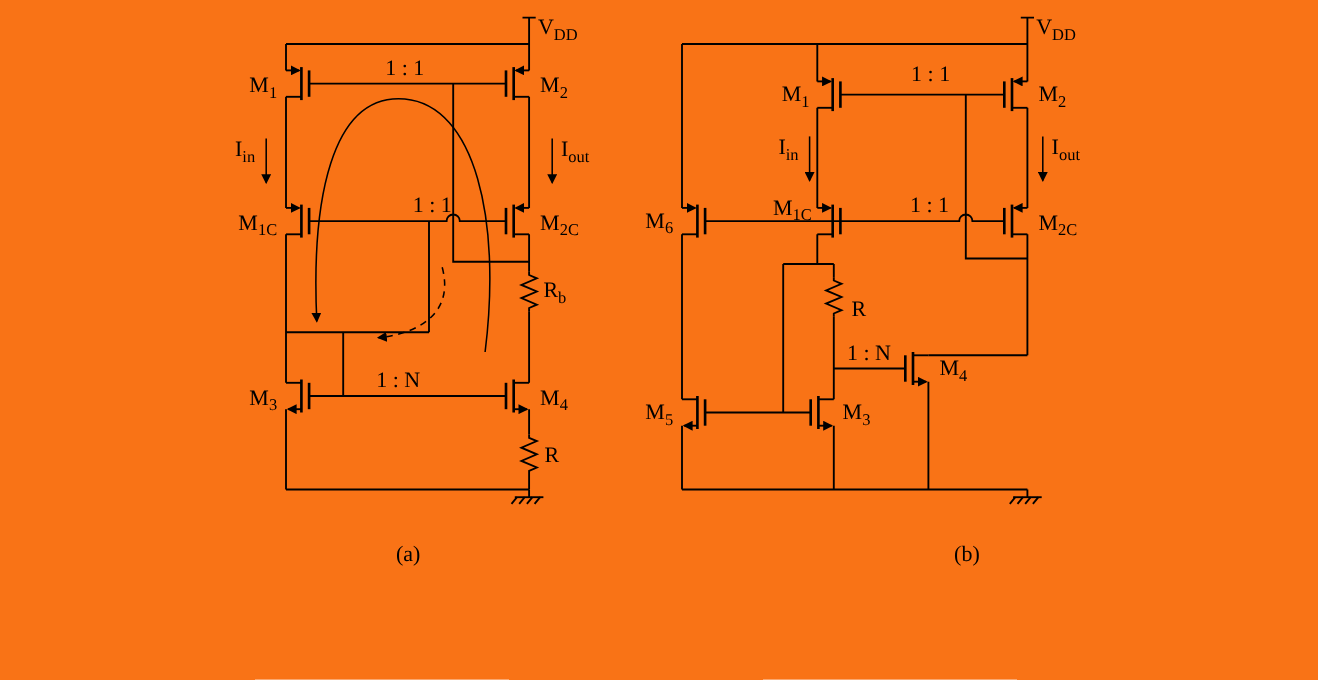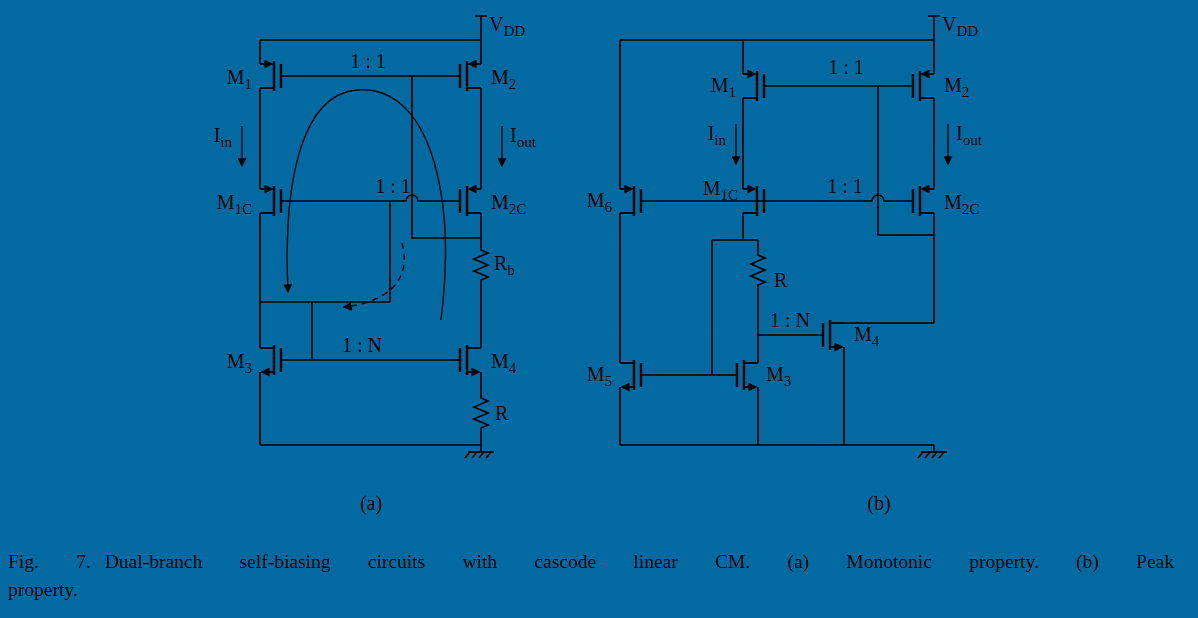--- a/index.html
+++ b/index.html
@@ -1,16 +1,16 @@
 <!DOCTYPE html>
 <html><head>
 <meta charset="utf-8">
 <style>
   html,body{margin:0;padding:0;background:#fff;}
-  .page{position:relative;width:1198px;height:618px;background:#0369a1;overflow:hidden;}
+  .page{position:relative;width:1198px;height:618px;background:#f97316;overflow:hidden;}
   svg{display:block;}
   .w{fill:none;stroke:#000;stroke-width:1.7px;}
   #pmos-gr line,#nmos-gr line,#gnd line{stroke:#000;stroke-width:1.7px;}
   #pmos-gr .dev,#nmos-gr .dev{stroke-width:2.4px;}
   .ann{fill:none;stroke:#000;stroke-width:1.4px;}
   .dash{stroke-dasharray:6 5;}
   text{fill:#000;font-family:"Liberation Serif","DejaVu Serif",serif;font-size:20px;}
   .sub{font-size:15px;}
   .caption{position:absolute;left:8px;top:548px;width:1166px;color:#000;
            font-family:"Liberation Serif","DejaVu Serif",serif;font-size:19.5px;line-height:28px;}
@@ -136,17 +136,13 @@
     <text x="774" y="287">R</text>
     <text x="854" y="341"><tspan>M</tspan><tspan class="sub" dy="5">4</tspan></text>
     <text x="612" y="381" text-anchor="end"><tspan>M</tspan><tspan class="sub" dy="5">5</tspan></text>
     <text x="766" y="381"><tspan>M</tspan><tspan class="sub" dy="5">3</tspan></text>
   </g>
 
   <text x="371" y="510" text-anchor="middle">(a)</text>
   <text x="879" y="510" text-anchor="middle">(b)</text>
 </svg>
 
-<div class="caption">
-  <div class="cap1"><span class="prefix">Fig. 7.</span><span>Dual-branch self-biasing circuits with cascode linear CM. (a) Monotonic property. (b) Peak</span></div>
-  <div class="cap2">property.</div>
-</div>
 </div>
 
 </body></html>

